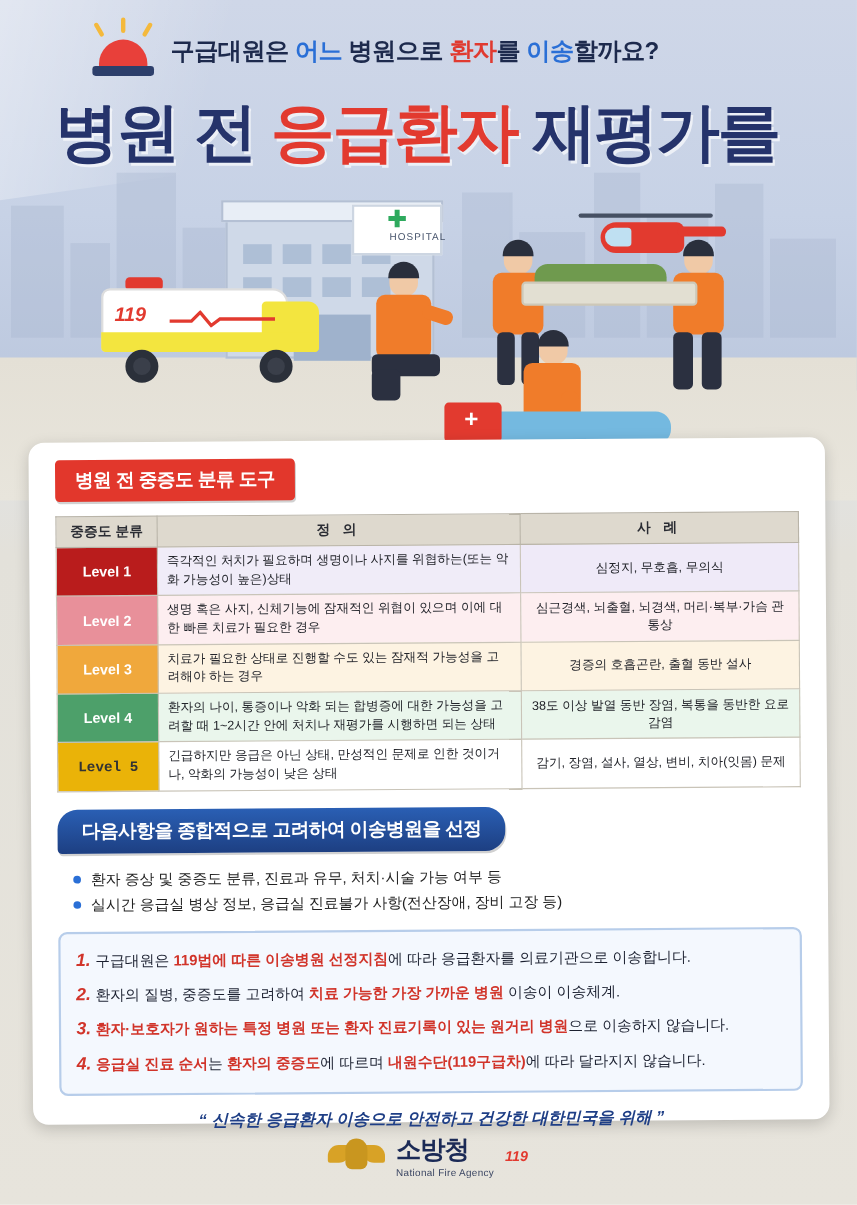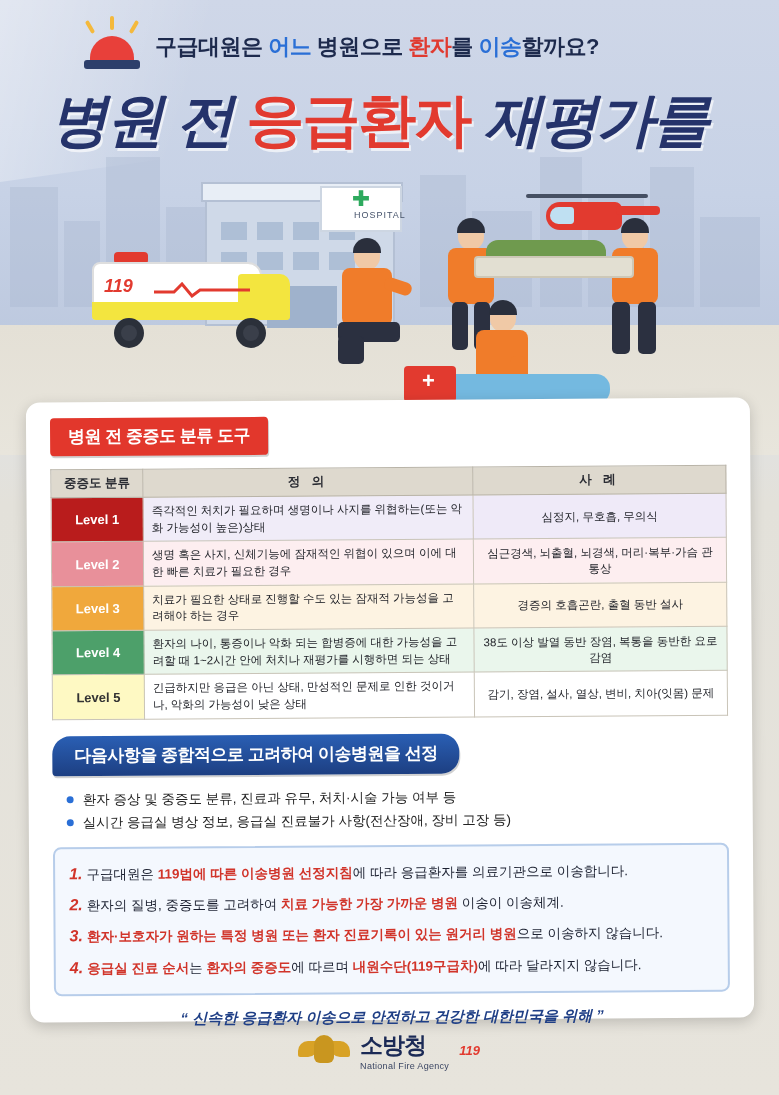--- a/index.html
+++ b/index.html
@@ -64,21 +64,21 @@
   .subhead .blue { color: #2a6fd6; }
   .subhead .red  { color: #e03a30; }
 
   .maintitle {
     position: absolute; left: 50px; top: 82px;
     font-size: 58px; font-weight: bold; letter-spacing: -2px;
     color: #1b2a56; white-space: nowrap;
     text-shadow: 2px 3px 0 rgba(255,255,255,.65);
   }
   .maintitle .red { color: #e23a2f; }
-  .maintitle .navy { color: #25336b; font-style: italic; }
+  .maintitle .navy { color: #25336b; }
 
   
   .hospital {
     position: absolute; left: 205px; top: 196px; width: 190px; height: 130px;
     background: #cfd9e8; border: 2px solid #b4c0d4;
   }
   .hospital .roof {
     position: absolute; left: -6px; top: -16px; width: 202px; height: 20px;
     background: #e8eef6; border: 2px solid #b4c0d4;
   }
@@ -189,21 +189,21 @@
     font-size: 12.5px; font-weight: bold; padding: 5px 2px; color: #2a2c33;
     letter-spacing: 4px;
   }
   table.tri th.first { letter-spacing: 0; width: 92px; }
   table.tri td { border: 1px solid #c9c4b8; padding: 5px 8px; vertical-align: middle; }
   td.lvl { text-align: center; font-weight: bold; color: #fff; font-size: 13px; width: 92px; }
   .l1 { background: #b91c1c; }
   .l2 { background: #e8909a; }
   .l3 { background: #f0a83c; }
   .l4 { background: #4da06a; }
-  .l5 { background: #fef9c3; color: #333 !important; }
+  .l5 { background: #eab308; color: #333 !important; font-family: Liberation Mono, monospace; }
   td.def { width: 330px; line-height: 1.45; }
   td.case { text-align: center; line-height: 1.4; }
   .d1 { background: #f0ecf8; } .c1 { background: #efeaf8; }
   .d2 { background: #fdeef0; } .c2 { background: #fdeef0; }
   .d3 { background: #fdf3e2; } .c3 { background: #fdf3e2; }
   .d4 { background: #eaf6ec; } .c4 { background: #eaf6ec; }
   .d5 { background: #ffffff; } .c5 { background: #ffffff; }
 
   .bullets { margin: 12px 0 0 14px; font-size: 13.5px; color: #222; line-height: 1.75; }
   .bullets li { list-style: none; position: relative; padding-left: 16px; }

